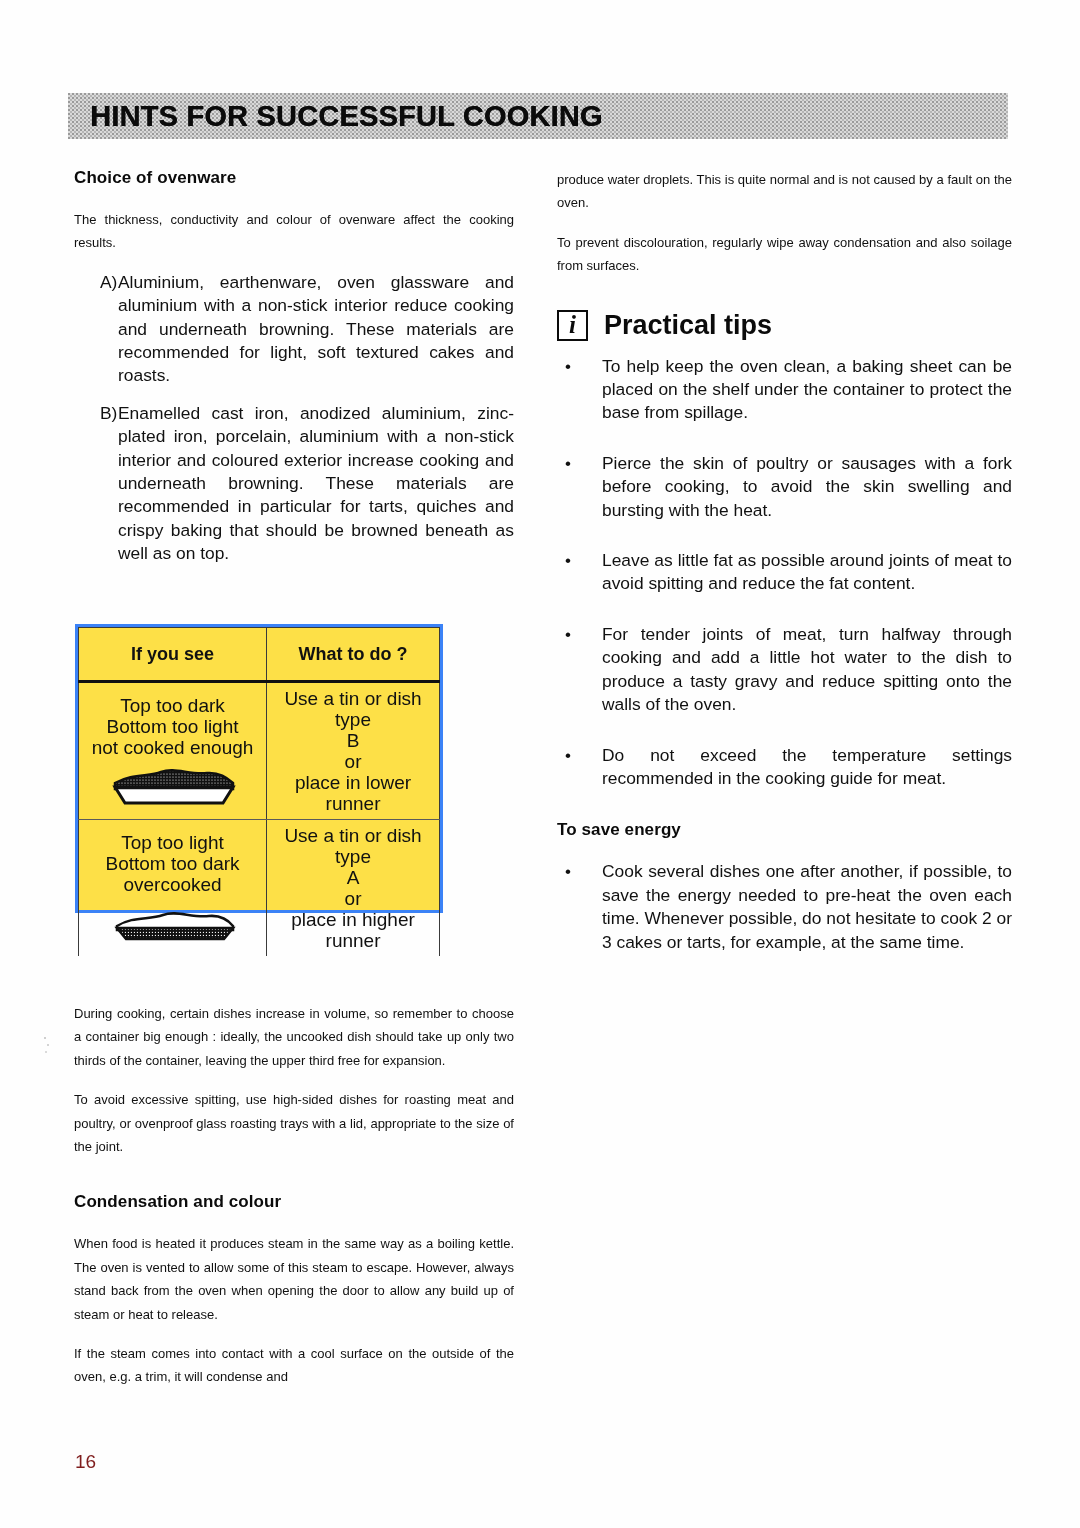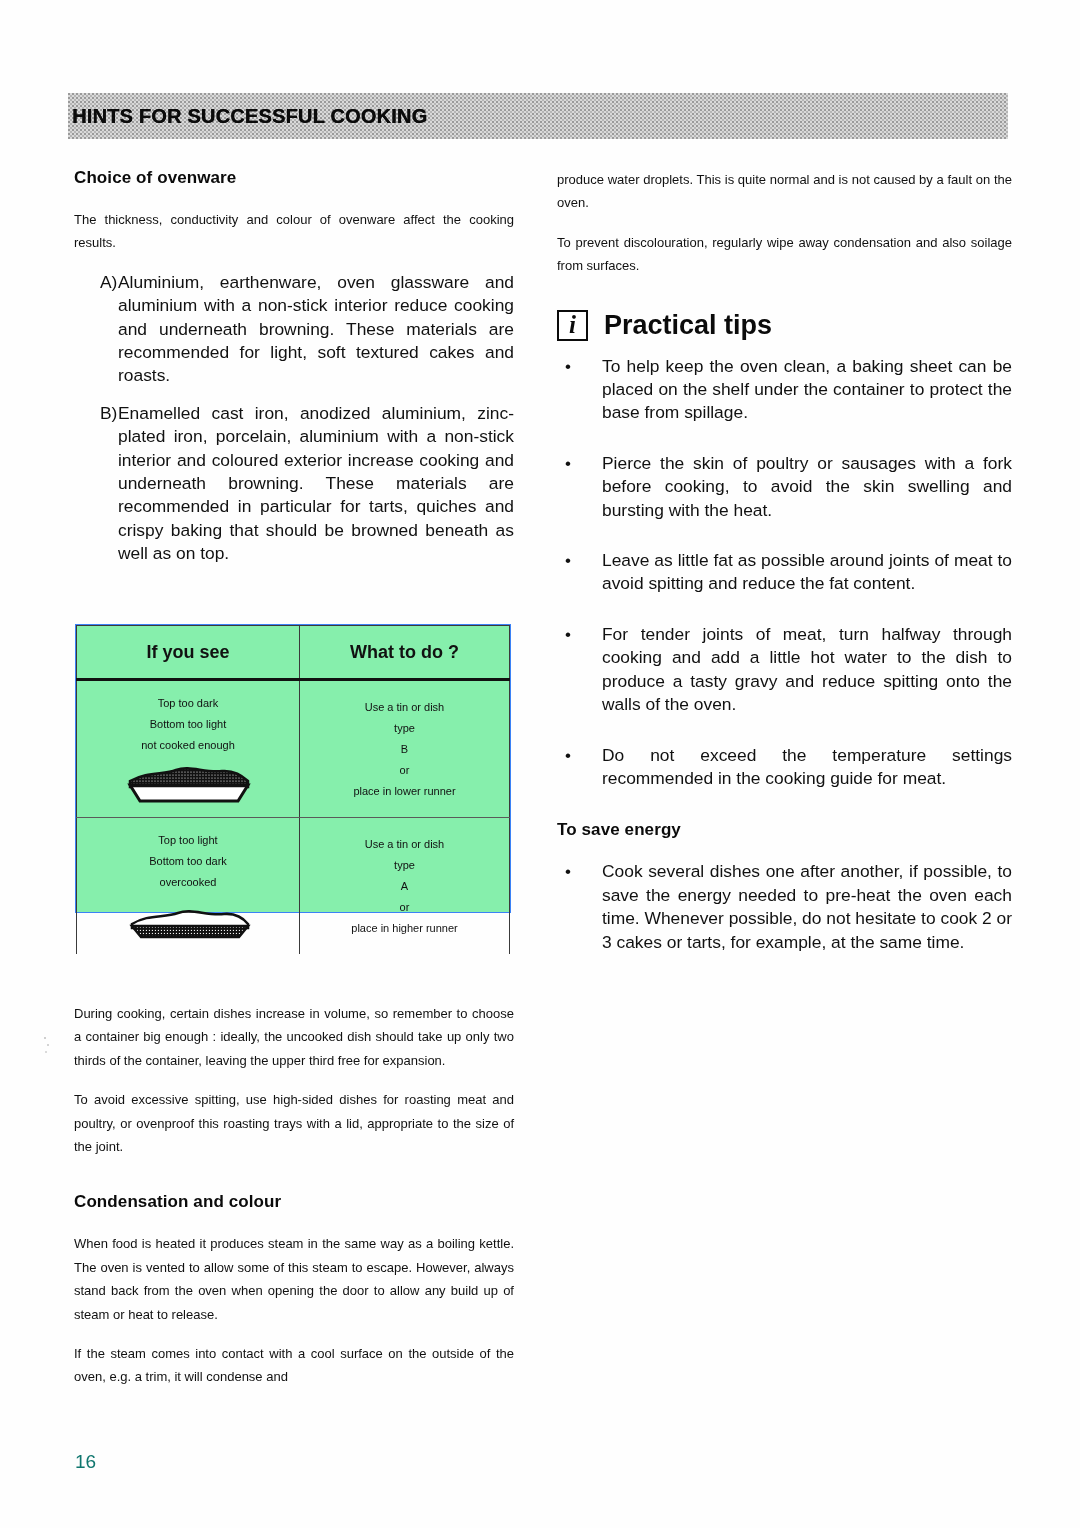--- a/index.html
+++ b/index.html
@@ -32,25 +32,25 @@
     height: 46px;
     background-color: #d9d9d9;
     background-image:
       radial-gradient(circle at 1px 1px, #9a9a9a 0.9px, transparent 1.1px),
       radial-gradient(circle at 3px 3px, #b5b5b5 0.8px, transparent 1.0px);
     background-size: 4px 4px, 4px 4px;
     display: flex;
     align-items: center;
   }
   .header-title {
-    font-size: 20px;
+    font-size: 29px;
     font-weight: bold;
     letter-spacing: 0.2px;
     color: #0b0b0b;
-    padding-left: 4px;
+    padding-left: 22px;
     white-space: nowrap;
     text-shadow: 0.4px 0 0 #0b0b0b;
   }
 
   
   .col {
     position: absolute;
     top: 168px;
   }
   .col-left  { left: 74px;  width: 440px; }
@@ -92,37 +92,37 @@
     text-align: justify;
   }
 
   b.strong { font-weight: normal; }
 
   
   .tbl-wrap {
     position: absolute;
     left: 75px;
     top: 624px;
-    width: 436px;
+    width: 368px;
     height: 289px;
-    border: 1px solid #3b82f6;
+    border: 3px solid #3b82f6;
     box-sizing: border-box;
-    background: #86efac;
+    background: #fde047;
   }
   .tbl {
     width: 100%;
     height: 100%;
     border-collapse: collapse;
     table-layout: fixed;
   }
   .tbl td, .tbl th {
     border: 1px solid #3a3a3a;
     text-align: center;
     vertical-align: middle;
-    font-size: 11px;
+    font-size: 19px;
     line-height: 21px;
     padding: 4px 6px;
     color: #111;
   }
   .tbl th {
     font-weight: bold;
     font-size: 18px;
     height: 44px;
     border-bottom: 3px solid #111;
   }
@@ -199,21 +199,21 @@
     flex: 1;
     text-align: justify;
   }
 
   
   .page-num {
     position: absolute;
     left: 75px;
     top: 1451px;
     font-size: 19px;
-    color: #0f766e;
+    color: #7f1d1d;
   }
 
   
   .speck {
     position: absolute;
     left: 44px;
     top: 1036px;
     width: 8px;
     height: 22px;
     opacity: 0.30;
@@ -312,21 +312,21 @@
               <span>place in higher runner</span>
             </span>
           </td>
         </tr>
       </tbody>
     </table>
   </div>
 
   <div class="col col-left" style="top:1002px;">
     <p class="body">During cooking, certain dishes increase in volume, so remember to choose a container big enough : ideally, the uncooked dish should take up only two thirds of the container, leaving the upper third free for expansion.</p>
-    <p class="body">To avoid excessive spitting, use high-sided dishes for roasting meat and poultry, or ovenproof this roasting trays with a lid, appropriate to the size of the joint.</p>
+    <p class="body">To avoid excessive spitting, use high-sided dishes for roasting meat and poultry, or ovenproof glass roasting trays with a lid, appropriate to the size of the joint.</p>
 
     <h2 class="sec spaced">Condensation and colour</h2>
 
     <p class="body">When food is heated it produces steam in the same way as a boiling kettle. The oven is vented to allow some of this steam to escape. However, always stand back from the oven when opening the door to allow any build up of steam or heat to release.</p>
     <p class="body">If the steam comes into contact with a cool surface on the outside of the oven, e.g. a trim, it will condense and</p>
   </div>
 
   <div class="col col-right">
 
     <p class="body">produce water droplets. This is quite normal and is not caused by a fault on the oven.</p>

